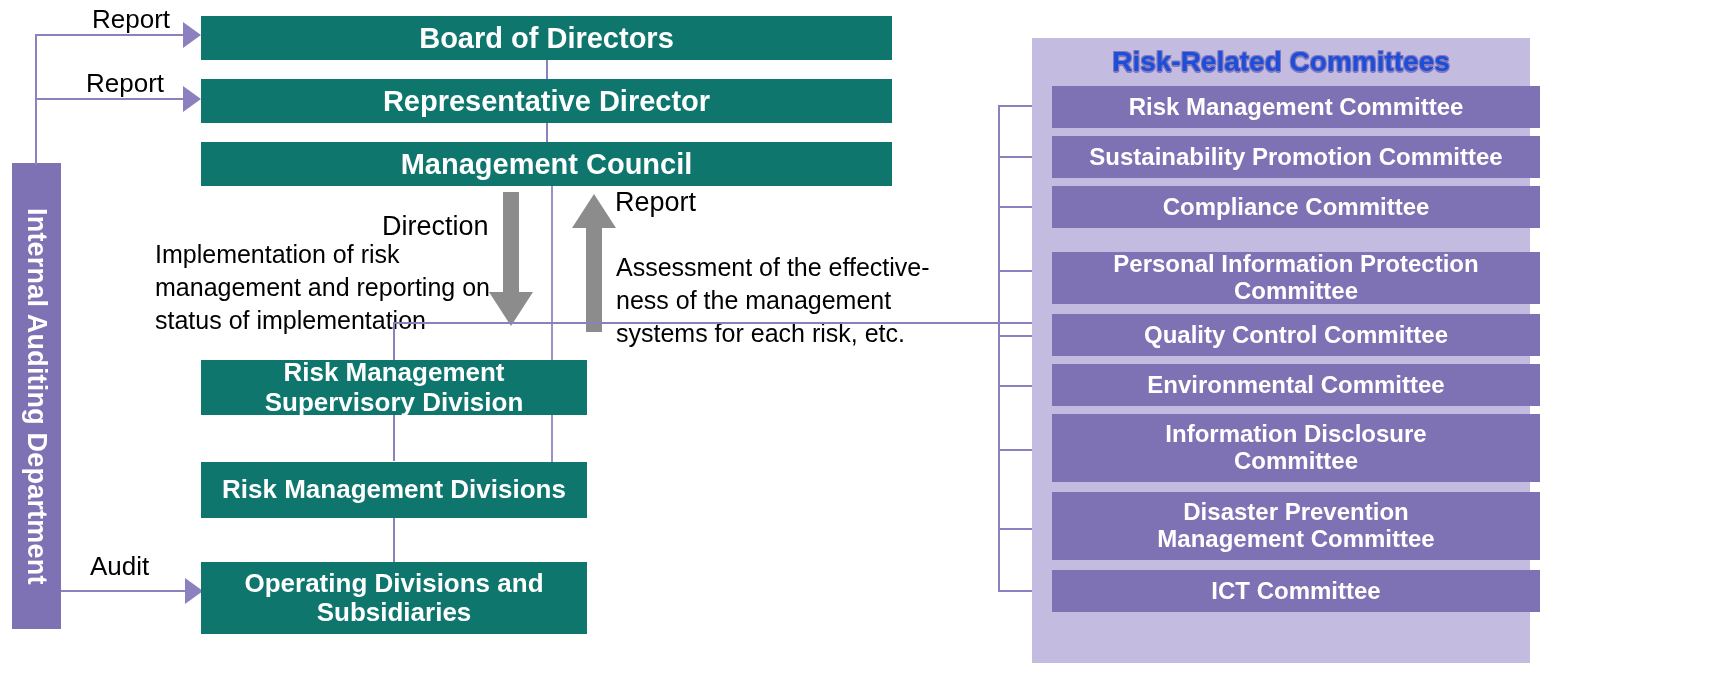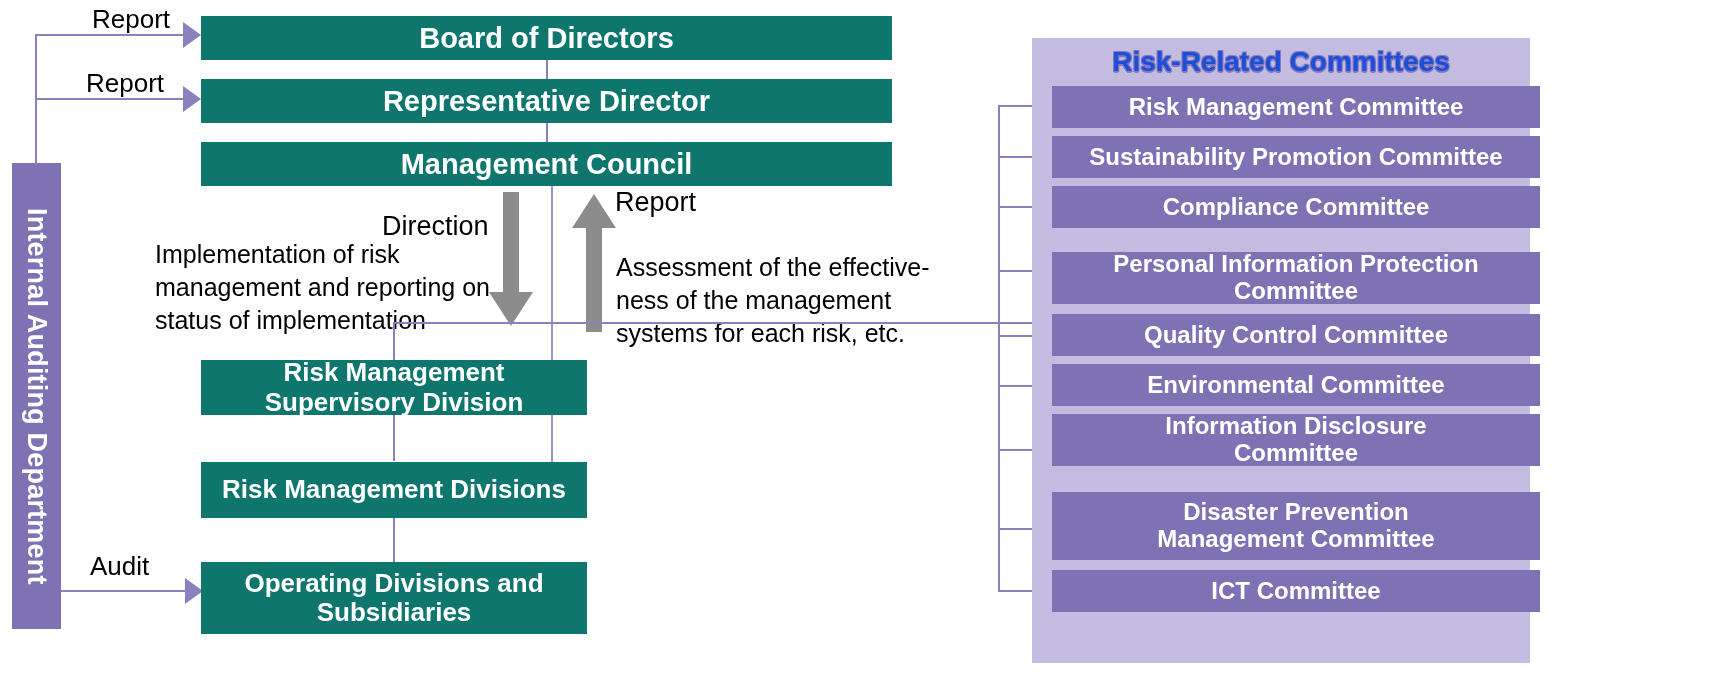--- a/index.html
+++ b/index.html
@@ -240,21 +240,21 @@
     </div>
 
     <div class="committee-box" style="top:276px; height:42px;">
       <span>Quality Control Committee</span>
     </div>
 
     <div class="committee-box" style="top:326px; height:42px;">
       <span>Environmental Committee</span>
     </div>
 
-    <div class="committee-box" style="top:376px; height:52px; white-space:pre-line;">
+    <div class="committee-box" style="top:376px; height:68px; white-space:pre-line;">
       <span>Information Disclosure
 Committee</span>
     </div>
 
     <div class="committee-box" style="top:454px; height:68px; white-space:pre-line;">
       <span>Disaster Prevention
 Management Committee</span>
     </div>
 
     <div class="committee-box" style="top:532px; height:42px;">

